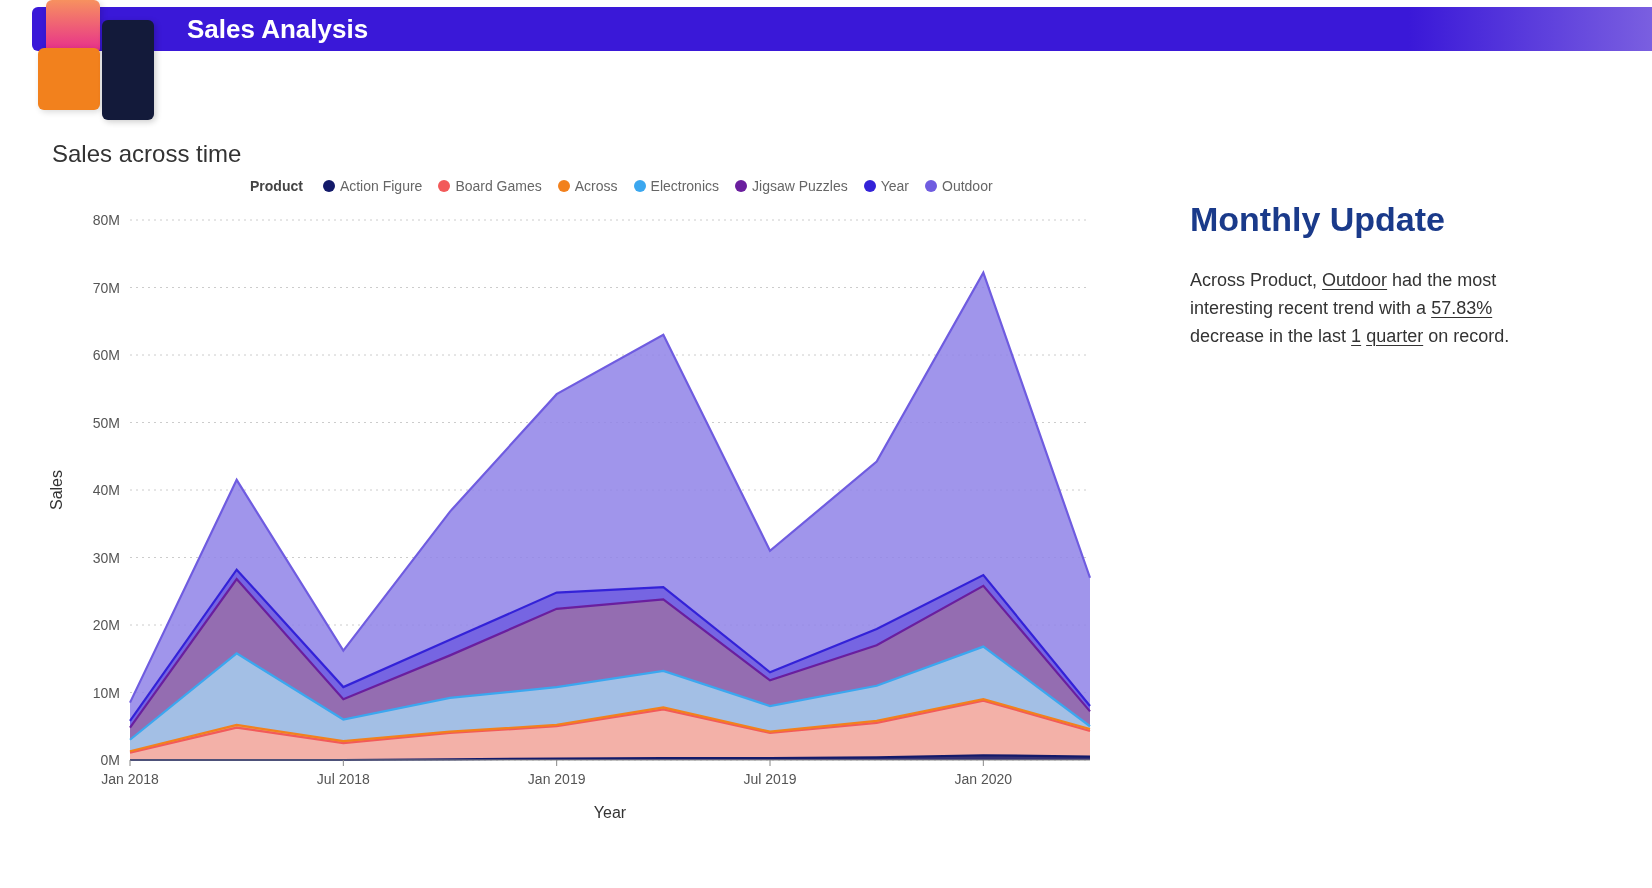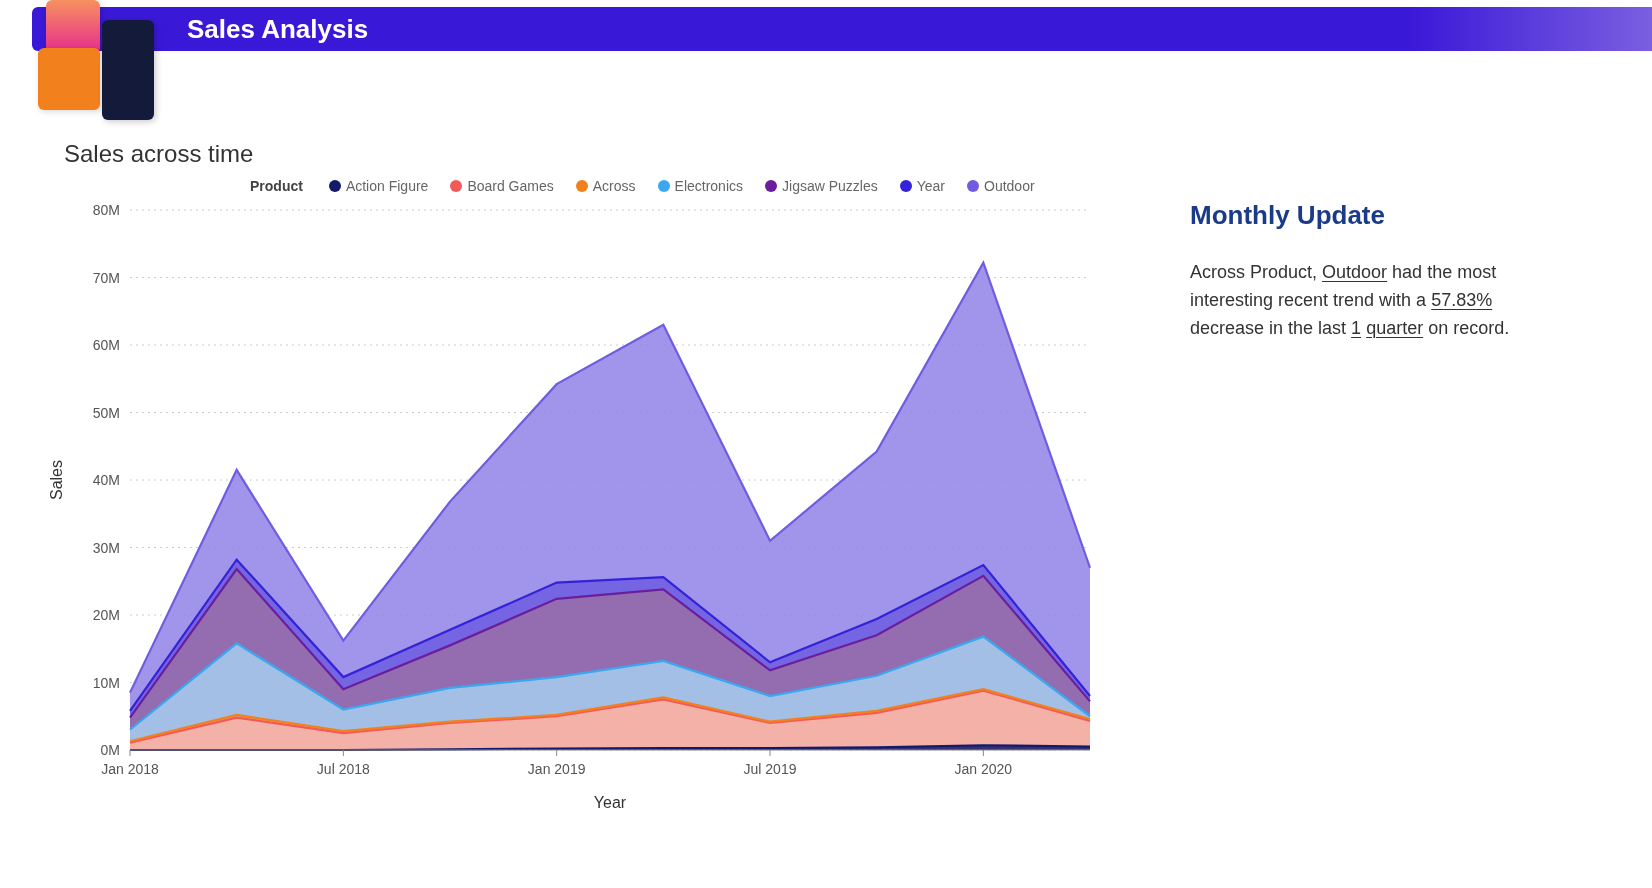--- a/index.html
+++ b/index.html
@@ -42,48 +42,48 @@
     position: absolute;
     left: 40px;
     top: 140px;
     width: 1100px;
   }
   .chart-title {
     font-size: 24px;
     color: #333;
     font-weight: 400;
     margin-bottom: 10px;
-    margin-left: 24px;
+    margin-left: 12px;
   }
   .legend-row {
     display: flex;
     align-items: center;
     justify-content: flex-start;
     margin-left: 210px;
     font-size: 14px;
     color: #666;
-    gap: 22px;
-    margin-bottom: 6px;
+    gap: 16px;
+    margin-bottom: 16px;
   }
   .legend-label { font-weight: 700; color: #444; margin-right: 4px; }
   .leg-item { display: inline-flex; align-items: center; gap: 5px; cursor: pointer; }
   .leg-swatch { width: 12px; height: 12px; border-radius: 50%; display: inline-block; }
   svg.chart { display: block; }
   .axis-text { font-size: 14px; fill: #555; }
   .axis-label { font-size: 16px; fill: #333; }
   .grid-line { stroke: #ccc; stroke-width: 1; stroke-dasharray: 2 4; }
   .side-panel {
     position: absolute;
     left: 1190px;
     top: 200px;
     width: 320px;
   }
   .side-title {
     color: #1a3a8a;
-    font-size: 26px;
+    font-size: 34px;
     font-weight: 700;
     margin-bottom: 28px;
   }
   .side-text {
     color: #333;
     font-size: 18px;
     line-height: 1.55;
     margin-top: 8px;
   }
   .side-text .u { text-decoration: underline; text-decoration-thickness: 1px; text-underline-offset: 3px; }

